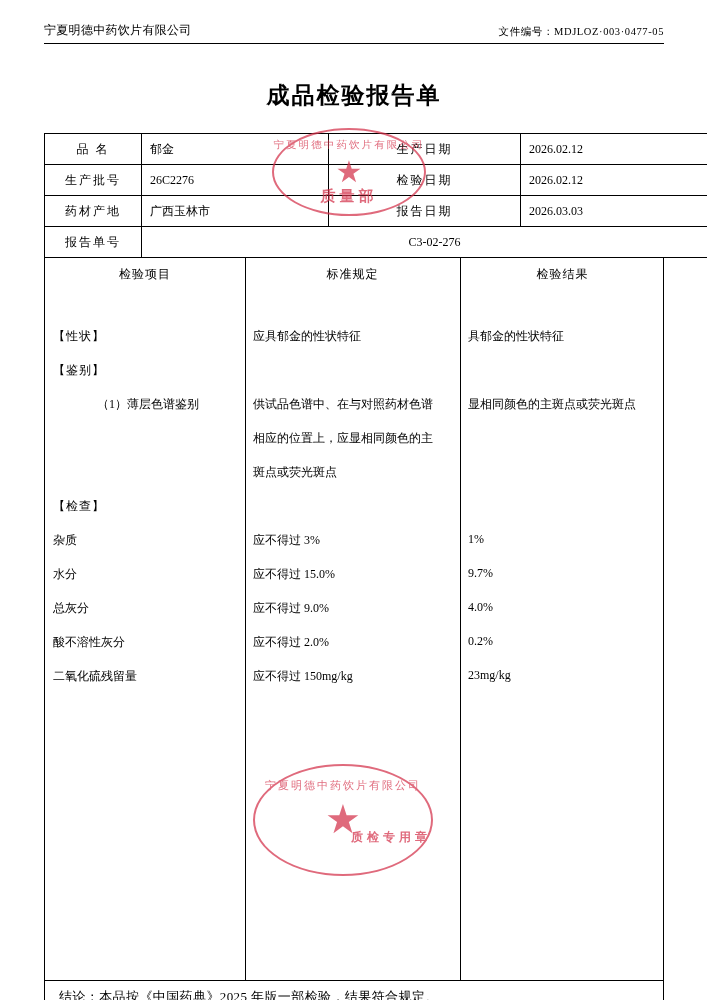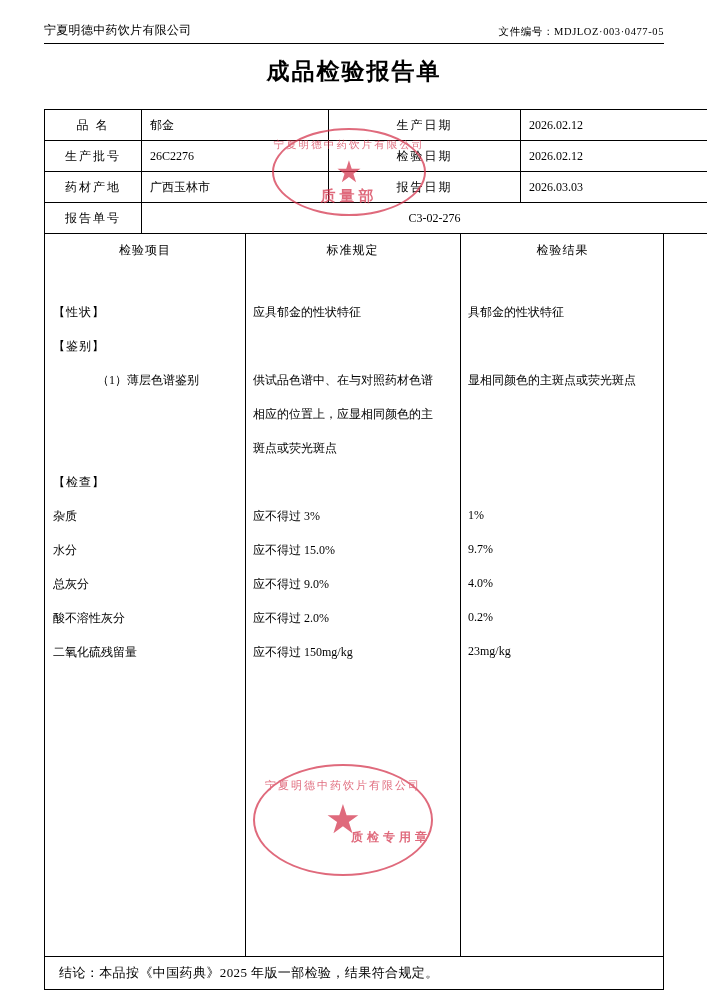--- a/index.html
+++ b/index.html
@@ -40,21 +40,21 @@
     letter-spacing: 0.3px;
   }
   .hdr .company { font-size: 12px; }
   .hdr .docno { font-size: 10.5px; letter-spacing: 0.6px; }
 
   .title {
     text-align: center;
     font-size: 23px;
     font-weight: bold;
     letter-spacing: 2px;
-    margin-top: 12px;
+    margin-top: 36px;
     margin-bottom: 22px;
     font-family: "Liberation Sans", "DejaVu Sans", sans-serif;
   }
 
   table.grid {
     width: 100%;
     border-collapse: collapse;
     table-layout: fixed;
   }
   table.grid td {

